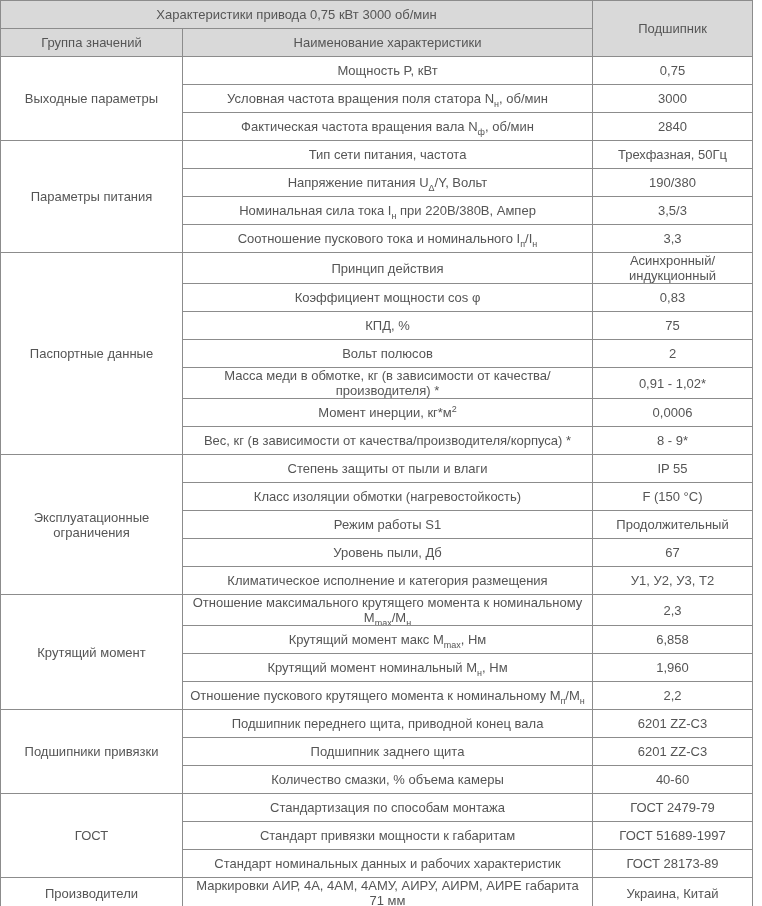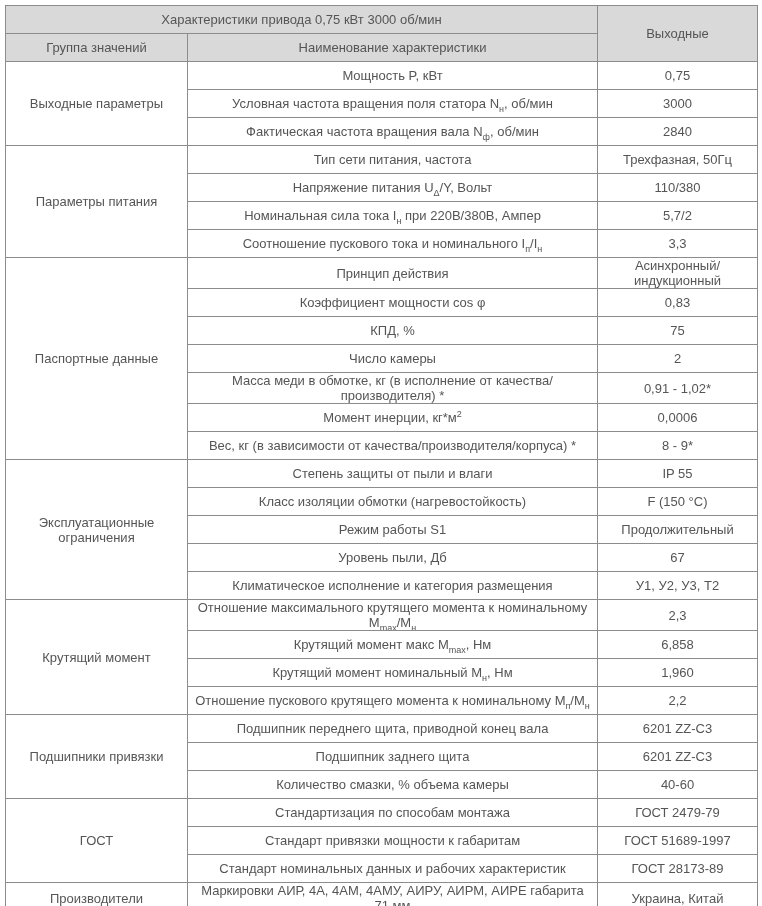--- a/index.html
+++ b/index.html
@@ -5,21 +5,20 @@
   html, body {
     margin: 0;
     padding: 0;
     background: #ffffff;
     width: 762px;
   }
   .page {
     width: 762px;
     height: 906px;
     box-sizing: border-box;
-    padding: 5px;
     font-family: "Liberation Sans", "DejaVu Sans", sans-serif;
   }
   table.spec {
     border-collapse: collapse;
     table-layout: fixed;
     width: 752px;
   }
   table.spec col.c-group { width: 182px; }
   table.spec col.c-name  { width: 410px; }
   table.spec col.c-value { width: 160px; }
@@ -52,21 +51,21 @@
 <div class="page">
   <table class="spec">
     <colgroup>
       <col class="c-group">
       <col class="c-name">
       <col class="c-value">
     </colgroup>
     <thead>
       <tr>
         <th colspan="2">Характеристики привода 0,75 кВт 3000 об/мин</th>
-        <th rowspan="2">Выходные</th>
+        <th rowspan="2">Подшипник</th>
       </tr>
       <tr>
         <th>Группа значений</th>
         <th>Наименование характеристики</th>
       </tr>
     </thead>
     <tbody id="spec-body">
         <tr>
           <td class="group-cell" rowspan="3">Выходные параметры</td>
           <td>Мощность P, кВт</td>
@@ -80,49 +79,49 @@
           <td>Фактическая частота вращения вала N<sub>ф</sub>, об/мин</td>
           <td>2840</td>
         </tr>
         <tr>
           <td class="group-cell" rowspan="4">Параметры питания</td>
           <td>Тип сети питания, частота</td>
           <td>Трехфазная, 50Гц</td>
         </tr>
         <tr>
           <td>Напряжение питания U<sub>Δ</sub>/Y, Вольт</td>
-          <td>110/380</td>
+          <td>190/380</td>
         </tr>
         <tr>
           <td>Номинальная сила тока I<sub>н</sub> при 220В/380В, Ампер</td>
-          <td>5,7/2</td>
+          <td>3,5/3</td>
         </tr>
         <tr>
           <td>Соотношение пускового тока и номинального I<sub>п</sub>/I<sub>н</sub></td>
           <td>3,3</td>
         </tr>
         <tr>
           <td class="group-cell" rowspan="7">Паспортные данные</td>
           <td>Принцип действия</td>
           <td>Асинхронный/индукционный</td>
         </tr>
         <tr>
           <td>Коэффициент мощности cos φ</td>
           <td>0,83</td>
         </tr>
         <tr>
           <td>КПД, %</td>
           <td>75</td>
         </tr>
         <tr>
-          <td>Число камеры</td>
+          <td>Вольт полюсов</td>
           <td>2</td>
         </tr>
         <tr>
-          <td>Масса меди в обмотке, кг (в исполнение от качества/производителя) *</td>
+          <td>Масса меди в обмотке, кг (в зависимости от качества/производителя) *</td>
           <td>0,91 - 1,02*</td>
         </tr>
         <tr>
           <td>Момент инерции, кг*м<sup>2</sup></td>
           <td>0,0006</td>
         </tr>
         <tr>
           <td>Вес, кг (в зависимости от качества/производителя/корпуса) *</td>
           <td>8 - 9*</td>
         </tr>

